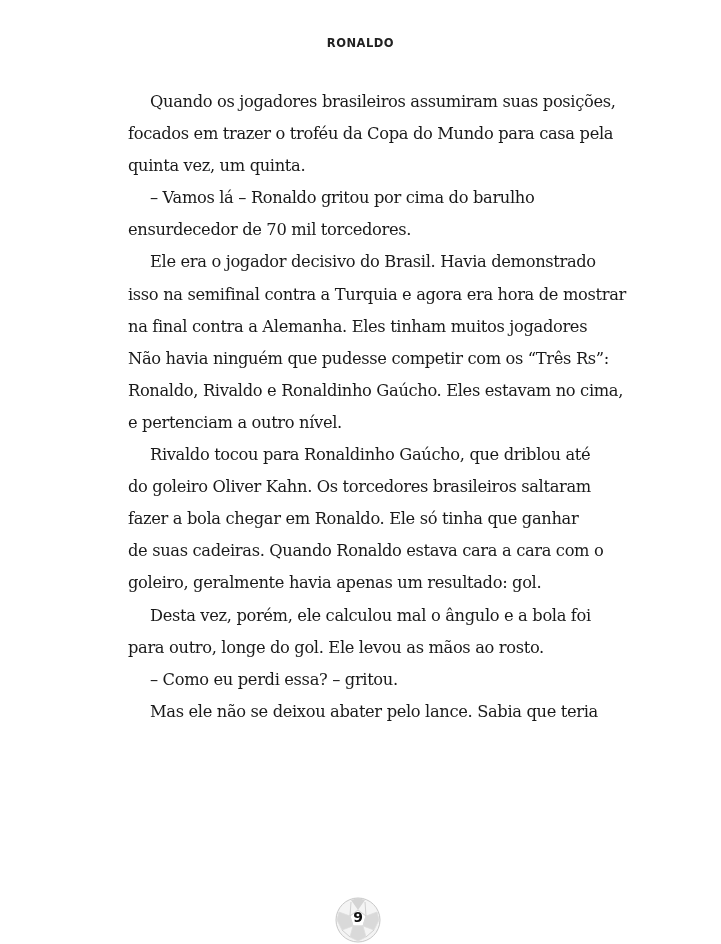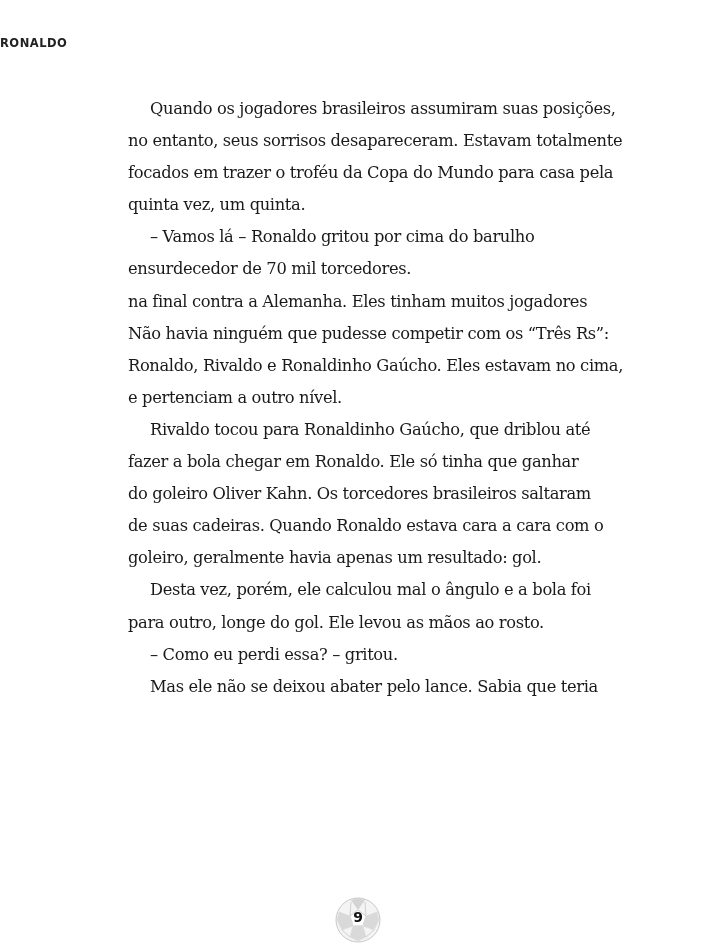--- a/index.html
+++ b/index.html
@@ -1,55 +1,56 @@
 <!DOCTYPE html>
 <html><head>
 <meta charset="utf-8">
 <style>
   html, body { margin: 0; padding: 0; background: #ffffff; }
   body { width: 721px; height: 944px; position: relative; overflow: hidden; }
   .header {
-    position: absolute; top: 36px; left: 0; width: 721px; text-align: left;
+    position: absolute; top: 36px; left: 0; width: 721px; text-align: center;
     font-family: "DejaVu Sans", sans-serif; font-weight: bold; font-size: 11.5px;
     letter-spacing: 0.5px; color: #222;
   }
   .body-text {
-    position: absolute; top: 93px; left: 128px; width: 480px;
+    position: absolute; top: 86px; left: 128px; width: 480px;
     font-family: "DejaVu Serif", serif; font-size: 16.3px; color: #1a1a1a;
   }
   .line { height: 32.1px; line-height: 32.1px; white-space: nowrap; letter-spacing: -0.35px; }
   .line.indent { padding-left: 22px; }
   .page-num {
     position: absolute; left: 334px; top: 897px; width: 48px; height: 46px;
   }
   .page-num svg { position: absolute; left: 0; top: 0; }
   .page-num span {
     position: absolute; left: 0; top: 12px; width: 48px; text-align: center;
     font-family: "DejaVu Sans", sans-serif; font-weight: bold; font-size: 14px; color: #111;
   }
 </style>
 </head>
 <body>
 
 <div class="header">RONALDO</div>
 
 <div class="body-text">
   <div class="line indent">Quando os jogadores brasileiros assumiram suas posições,</div>
-  <div class="line">no entanto, seus sorrisos desapareceram. Estavam totalmente</div>
   <div class="line">focados em trazer o troféu da Copa do Mundo para casa pela</div>
   <div class="line">quinta vez, um quinta.</div>
   <div class="line indent">– Vamos lá – Ronaldo gritou por cima do barulho</div>
   <div class="line">ensurdecedor de 70 mil torcedores.</div>
+  <div class="line indent">Ele era o jogador decisivo do Brasil. Havia demonstrado</div>
+  <div class="line">isso na semifinal contra a Turquia e agora era hora de mostrar</div>
   <div class="line">na final contra a Alemanha. Eles tinham muitos jogadores</div>
   <div class="line">Não havia ninguém que pudesse competir com os “Três Rs”:</div>
   <div class="line">Ronaldo, Rivaldo e Ronaldinho Gaúcho. Eles estavam no cima,</div>
   <div class="line">e pertenciam a outro nível.</div>
   <div class="line indent">Rivaldo tocou para Ronaldinho Gaúcho, que driblou até</div>
+  <div class="line">do goleiro Oliver Kahn. Os torcedores brasileiros saltaram</div>
   <div class="line">fazer a bola chegar em Ronaldo. Ele só tinha que ganhar</div>
-  <div class="line">do goleiro Oliver Kahn. Os torcedores brasileiros saltaram</div>
   <div class="line">de suas cadeiras. Quando Ronaldo estava cara a cara com o</div>
   <div class="line">goleiro, geralmente havia apenas um resultado: gol.</div>
   <div class="line indent">Desta vez, porém, ele calculou mal o ângulo e a bola foi</div>
   <div class="line">para outro, longe do gol. Ele levou as mãos ao rosto.</div>
   <div class="line indent">– Como eu perdi essa? – gritou.</div>
   <div class="line indent">Mas ele não se deixou abater pelo lance. Sabia que teria</div>
 </div>
 
 <div class="page-num">
   <svg width="48" height="46" viewBox="0 0 48 46">

